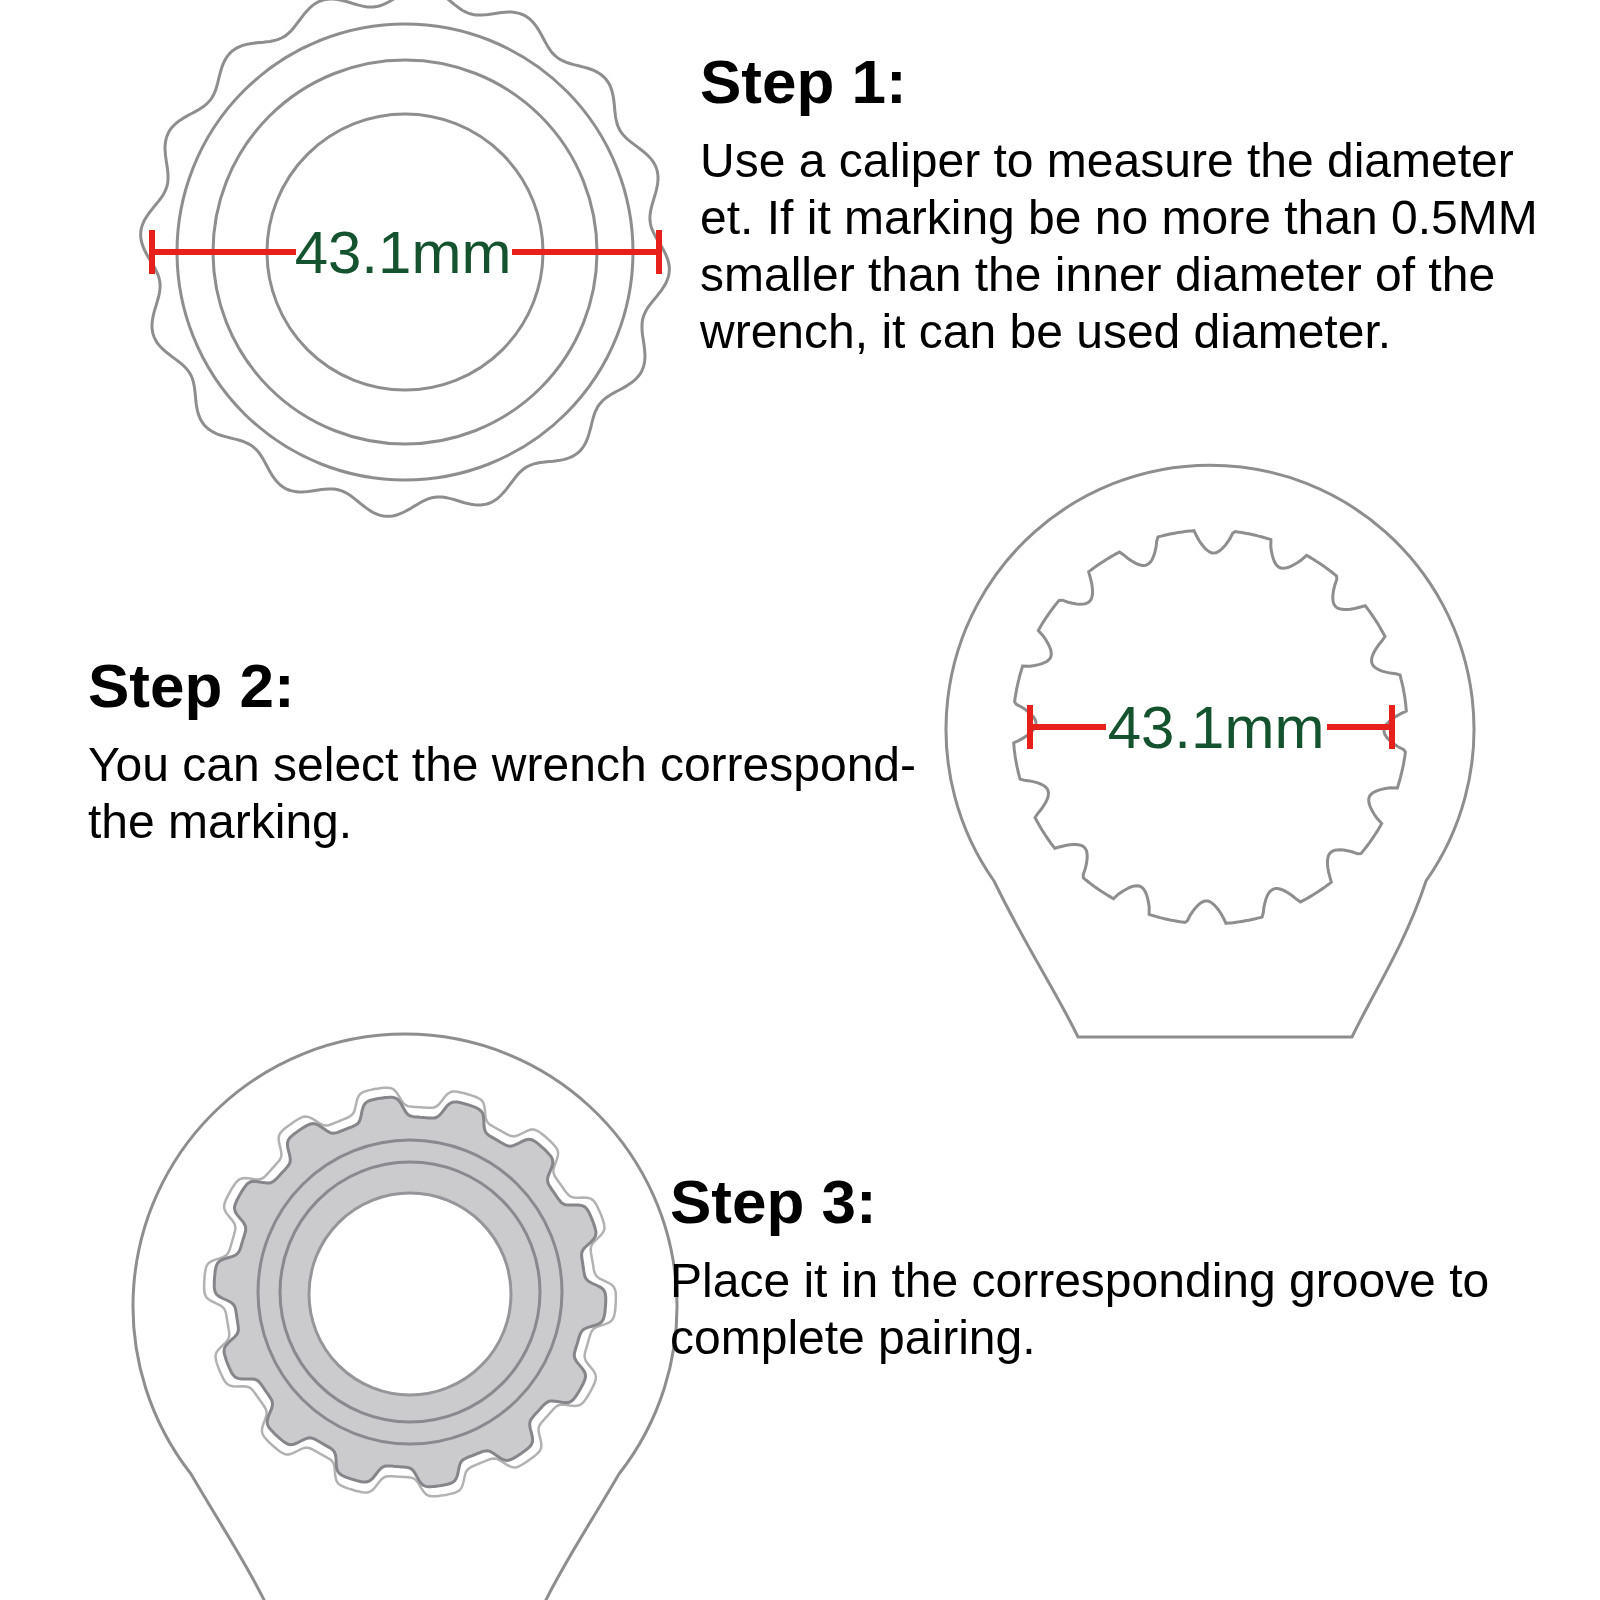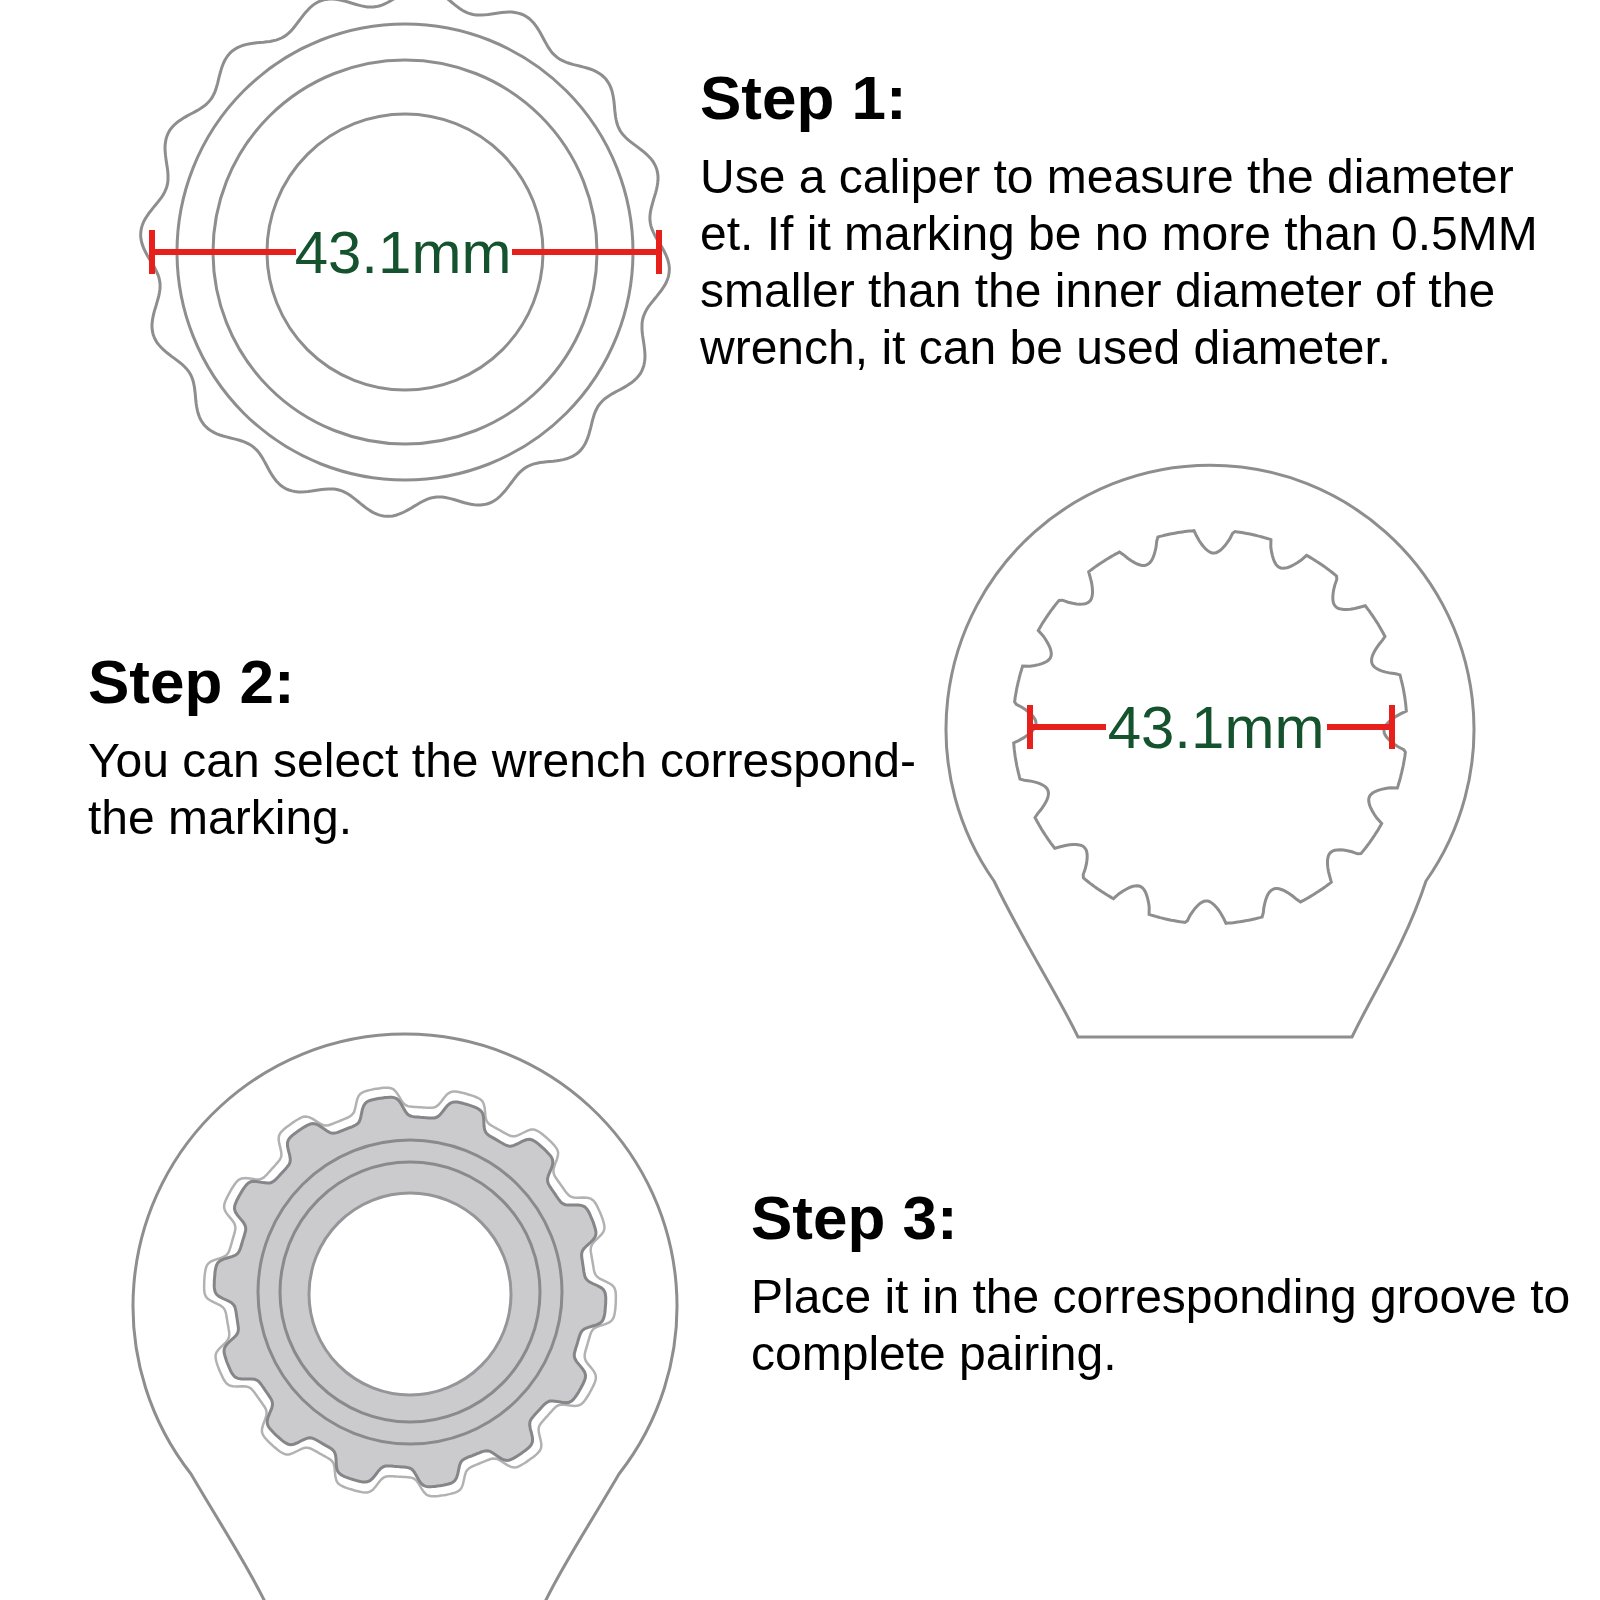--- a/index.html
+++ b/index.html
@@ -9,21 +9,21 @@
     font-family: "Liberation Sans", sans-serif;
     position: relative;
     overflow: hidden;
   }
   #figures-canvas {
     position: absolute; left: 0; top: 0;
     width: 1600px; height: 1600px;
   }
   .step { position: absolute; color: #000; }
   .step h2 {
-    margin: 16px 0 16px 0;
+    margin: 0 0 16px 0;
     font-size: 62px;
     font-weight: bold;
     line-height: 1.1;
     white-space: nowrap;
   }
   .step .line {
     font-size: 48px;
     line-height: 57px;
     white-space: nowrap;
   }
@@ -81,27 +81,27 @@
 <div class="step" style="left:700px; top:48px;">
   <h2>Step 1:</h2>
   <div>
     <div class="line">Use a caliper to measure the diameter</div>
     <div class="line">et. If it marking be no more than 0.5MM</div>
     <div class="line">smaller than the inner diameter of the</div>
     <div class="line">wrench, it can be used diameter.</div>
   </div>
 </div>
 
-<div class="step" style="left:88px; top:632px;">
+<div class="step" style="left:88px; top:652px;">
   <h2>Step 2:</h2>
   <div>
     <div class="line">You can select the wrench correspond-</div>
     <div class="line">the marking.</div>
   </div>
 </div>
 
-<div class="step" style="left:751px; top:1168px;">
+<div class="step" style="left:670px; top:1168px;">
   <h2>Step 3:</h2>
   <div>
     <div class="line">Place it in the corresponding groove to</div>
     <div class="line">complete pairing.</div>
   </div>
 </div>
 
 </body></html>

